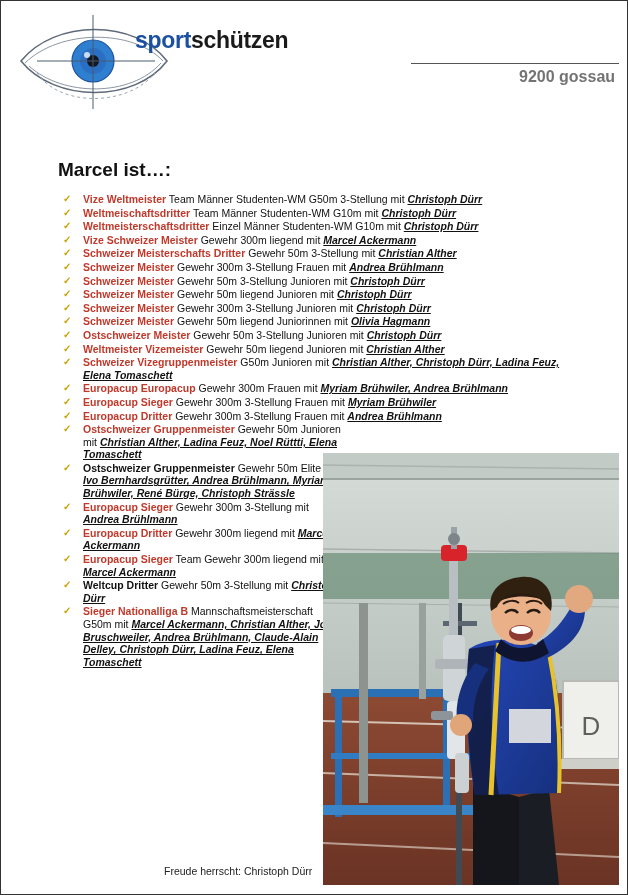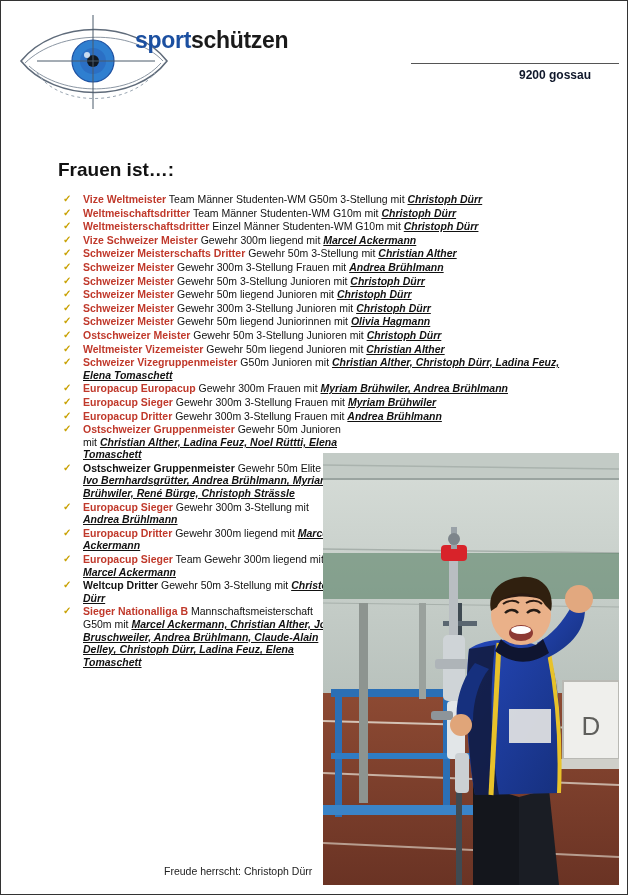--- a/index.html
+++ b/index.html
@@ -52,23 +52,23 @@
     left: 410px;
     top: 62px;
     width: 208px;
     height: 0;
     border-top: 1px solid #555;
   }
   .hdr-place {
     position: absolute;
     left: 518px;
     top: 67px;
-    font-size: 12px;
-    font-weight: bold;
-    color: #0f172a;
+    font-size: 16px;
+    font-weight: bold;
+    color: #737373;
     white-space: nowrap;
   }
 
   
   .doc-title {
     position: absolute;
     left: 57px;
     top: 158px;
     font-size: 19px;
     font-weight: bold;
@@ -179,21 +179,21 @@
     </div>
 
     <div class="brand">
       <span class="b1">sport</span><span class="b2">schützen</span>
     </div>
 
     <div class="hdr-rule"></div>
     <div class="hdr-place">9200 gossau</div>
   </div>
 
-  <div class="doc-title">Frauen ist…:</div>
+  <div class="doc-title">Marcel ist…:</div>
 
   <div class="list">
 
     <div class="li"><span class="tick">✓</span><span class="ttl">Vize Weltmeister</span><span class="mid"> Team Männer Studenten-WM G50m 3-Stellung mit </span><span class="nm">Christoph Dürr</span></div>
 
     <div class="li"><span class="tick">✓</span><span class="ttl">Weltmeischaftsdritter</span><span class="mid"> Team Männer Studenten-WM G10m mit </span><span class="nm">Christoph Dürr</span></div>
 
     <div class="li"><span class="tick">✓</span><span class="ttl">Weltmeisterschaftsdritter</span><span class="mid"> Einzel Männer Studenten-WM G10m mit </span><span class="nm">Christoph Dürr</span></div>
 
     <div class="li"><span class="tick">✓</span><span class="ttl">Vize Schweizer Meister</span><span class="mid"> Gewehr 300m liegend mit </span><span class="nm">Marcel Ackermann</span></div>

